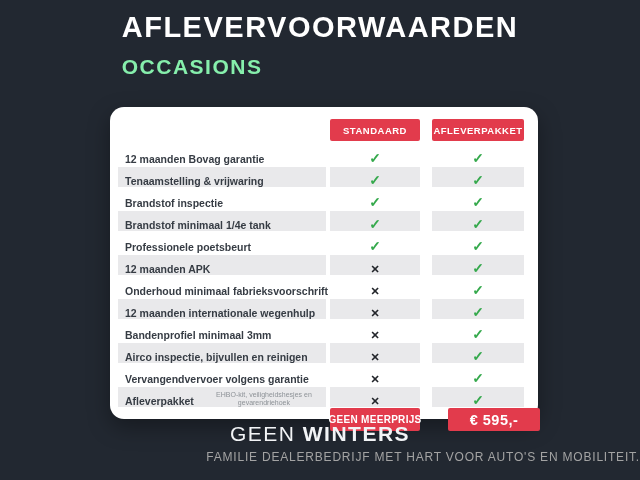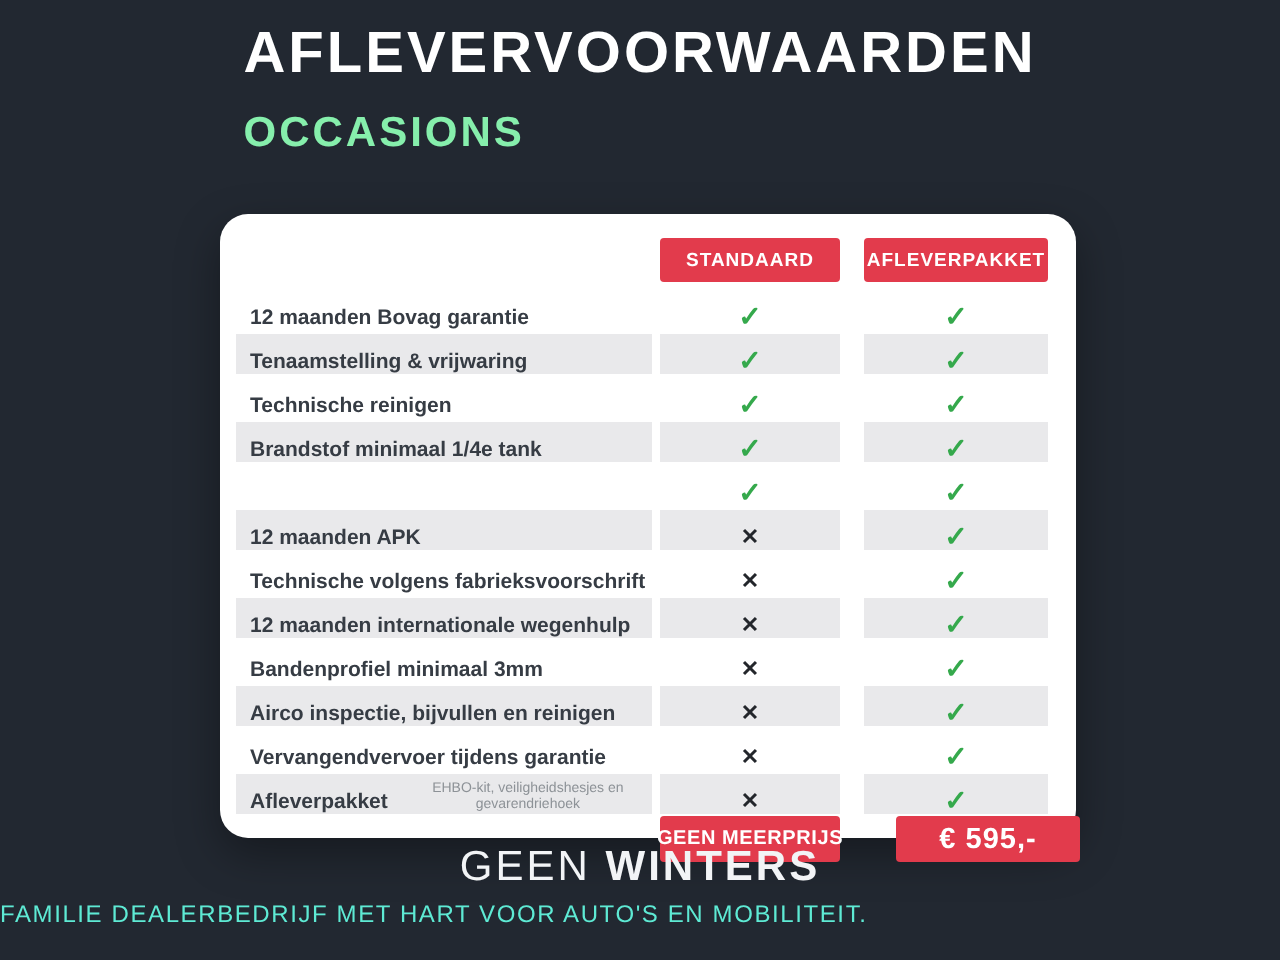--- a/index.html
+++ b/index.html
@@ -65,22 +65,22 @@
   .price-standaard{left:220px;width:90px;font-size:10px;letter-spacing:.3px;}
   .price-aflever{left:338px;width:92px;font-size:14.5px;letter-spacing:.5px;}
   
   .brand{
     position:absolute;top:422px;left:0;right:0;text-align:center;
     color:#f2f4f6;font-size:21px;letter-spacing:1.5px;font-weight:400;
     white-space:nowrap;
   }
   .brand .brand-bold{font-weight:800;}
   .tagline{
-    position:absolute;top:450px;left:0;right:0;text-align:left;
-    color:#5eead4;font-size:12px;letter-spacing:.8px;white-space:nowrap;
+    position:absolute;top:450px;left:0;right:0;text-align:right;
+    color:#a3a3a3;font-size:12px;letter-spacing:.8px;white-space:nowrap;
   }
 </style>
 </head>
 <body>
 
 <div class="page">
 
   <div class="header">
     <div class="header-inner">
       <div class="title">AFLEVERVOORWAARDEN</div>
@@ -110,62 +110,65 @@
           </div>
           <div class="cell check-cell col0">
             <span class="icon-check">✓</span>
           </div>
           <div class="cell check-cell col1">
             <span class="icon-check">✓</span>
           </div>
         </div>
         <div class="row">
           <div class="cell label-cell">
-            <span class="label-text">Technische reinigen</span>
+            <span class="label-text">Brandstof inspectie</span>
           </div>
           <div class="cell check-cell col0">
             <span class="icon-check">✓</span>
           </div>
           <div class="cell check-cell col1">
             <span class="icon-check">✓</span>
           </div>
         </div>
         <div class="row alt">
           <div class="cell label-cell">
             <span class="label-text">Brandstof minimaal 1/4e tank</span>
           </div>
           <div class="cell check-cell col0">
             <span class="icon-check">✓</span>
           </div>
           <div class="cell check-cell col1">
             <span class="icon-check">✓</span>
           </div>
         </div>
         <div class="row">
+          <div class="cell label-cell">
+            <span class="label-text">Professionele poetsbeurt</span>
+          </div>
           <div class="cell check-cell col0">
             <span class="icon-check">✓</span>
           </div>
           <div class="cell check-cell col1">
             <span class="icon-check">✓</span>
           </div>
         </div>
         <div class="row alt">
           <div class="cell label-cell">
             <span class="label-text">12 maanden APK</span>
           </div>
           <div class="cell check-cell col0">
             <span class="icon-cross">✕</span>
           </div>
           <div class="cell check-cell col1">
             <span class="icon-check">✓</span>
           </div>
         </div>
         <div class="row">
           <div class="cell label-cell">
-            <span class="label-text">Technische volgens fabrieksvoorschrift</span>
+            <span class="label-text">Onderhoud minimaal fabrieksvoorschrift</span>
           </div>
           <div class="cell check-cell col0">
             <span class="icon-cross">✕</span>
           </div>
           <div class="cell check-cell col1">
             <span class="icon-check">✓</span>
           </div>
         </div>
         <div class="row alt">
           <div class="cell label-cell">
@@ -195,21 +198,21 @@
           </div>
           <div class="cell check-cell col0">
             <span class="icon-cross">✕</span>
           </div>
           <div class="cell check-cell col1">
             <span class="icon-check">✓</span>
           </div>
         </div>
         <div class="row">
           <div class="cell label-cell">
-            <span class="label-text">Vervangendvervoer tijdens garantie</span>
+            <span class="label-text">Vervangendvervoer volgens garantie</span>
           </div>
           <div class="cell check-cell col0">
             <span class="icon-cross">✕</span>
           </div>
           <div class="cell check-cell col1">
             <span class="icon-check">✓</span>
           </div>
         </div>
         <div class="row alt">
           <div class="cell label-cell">

